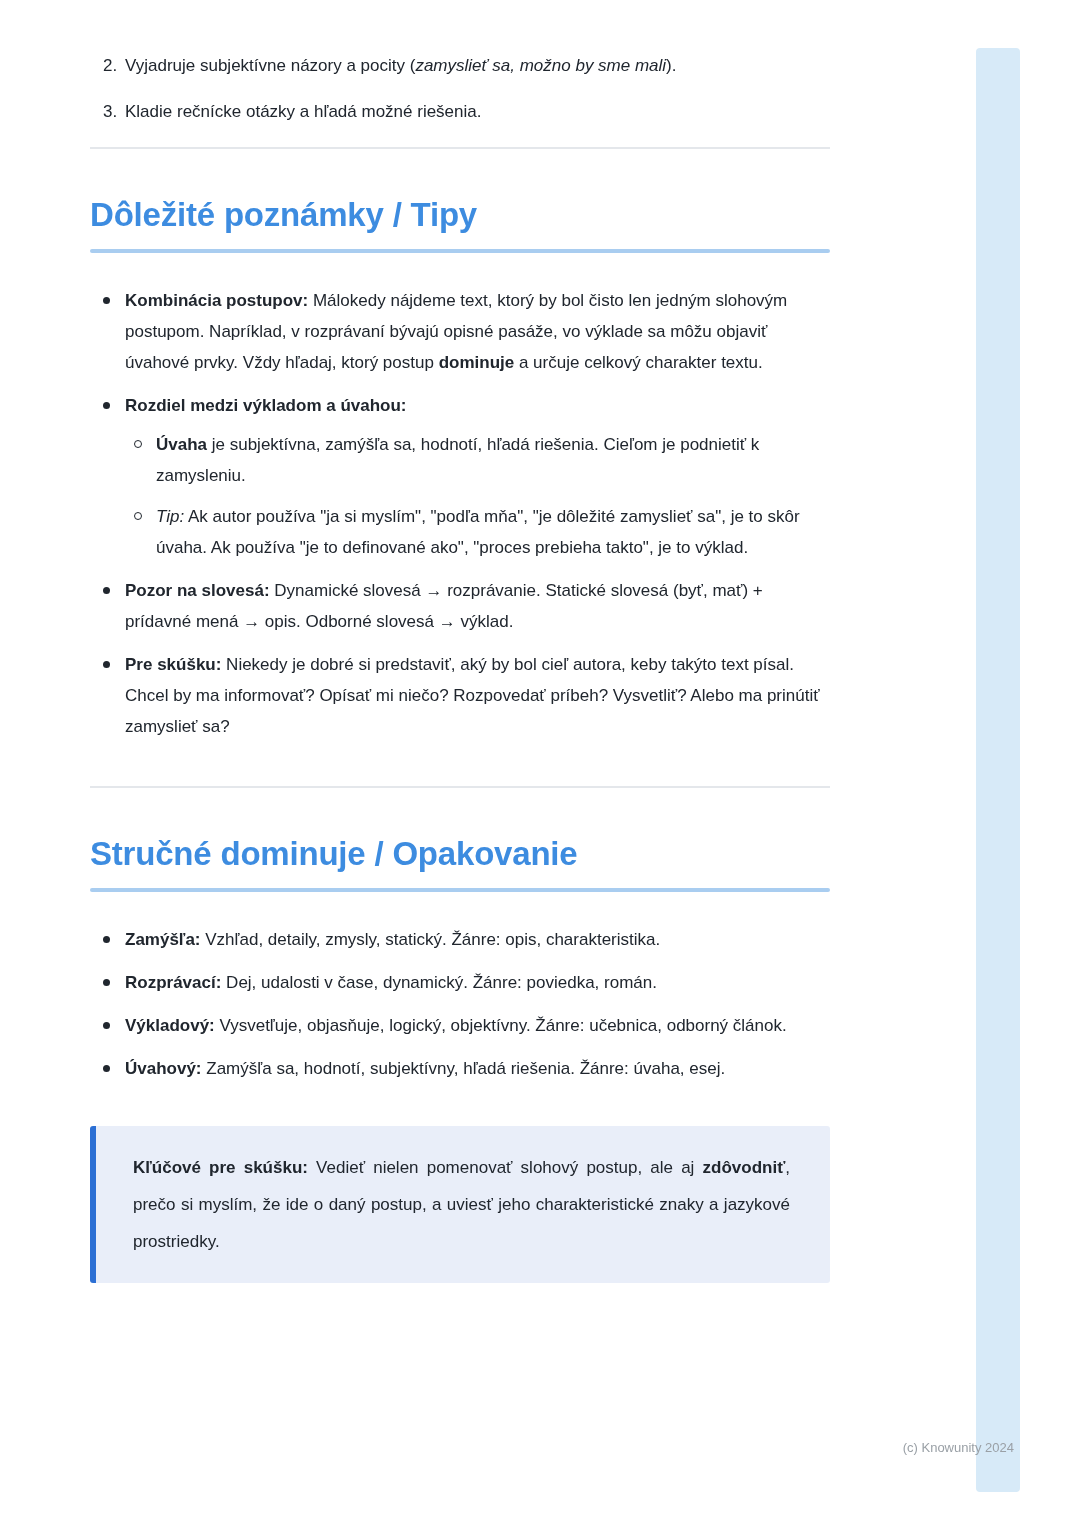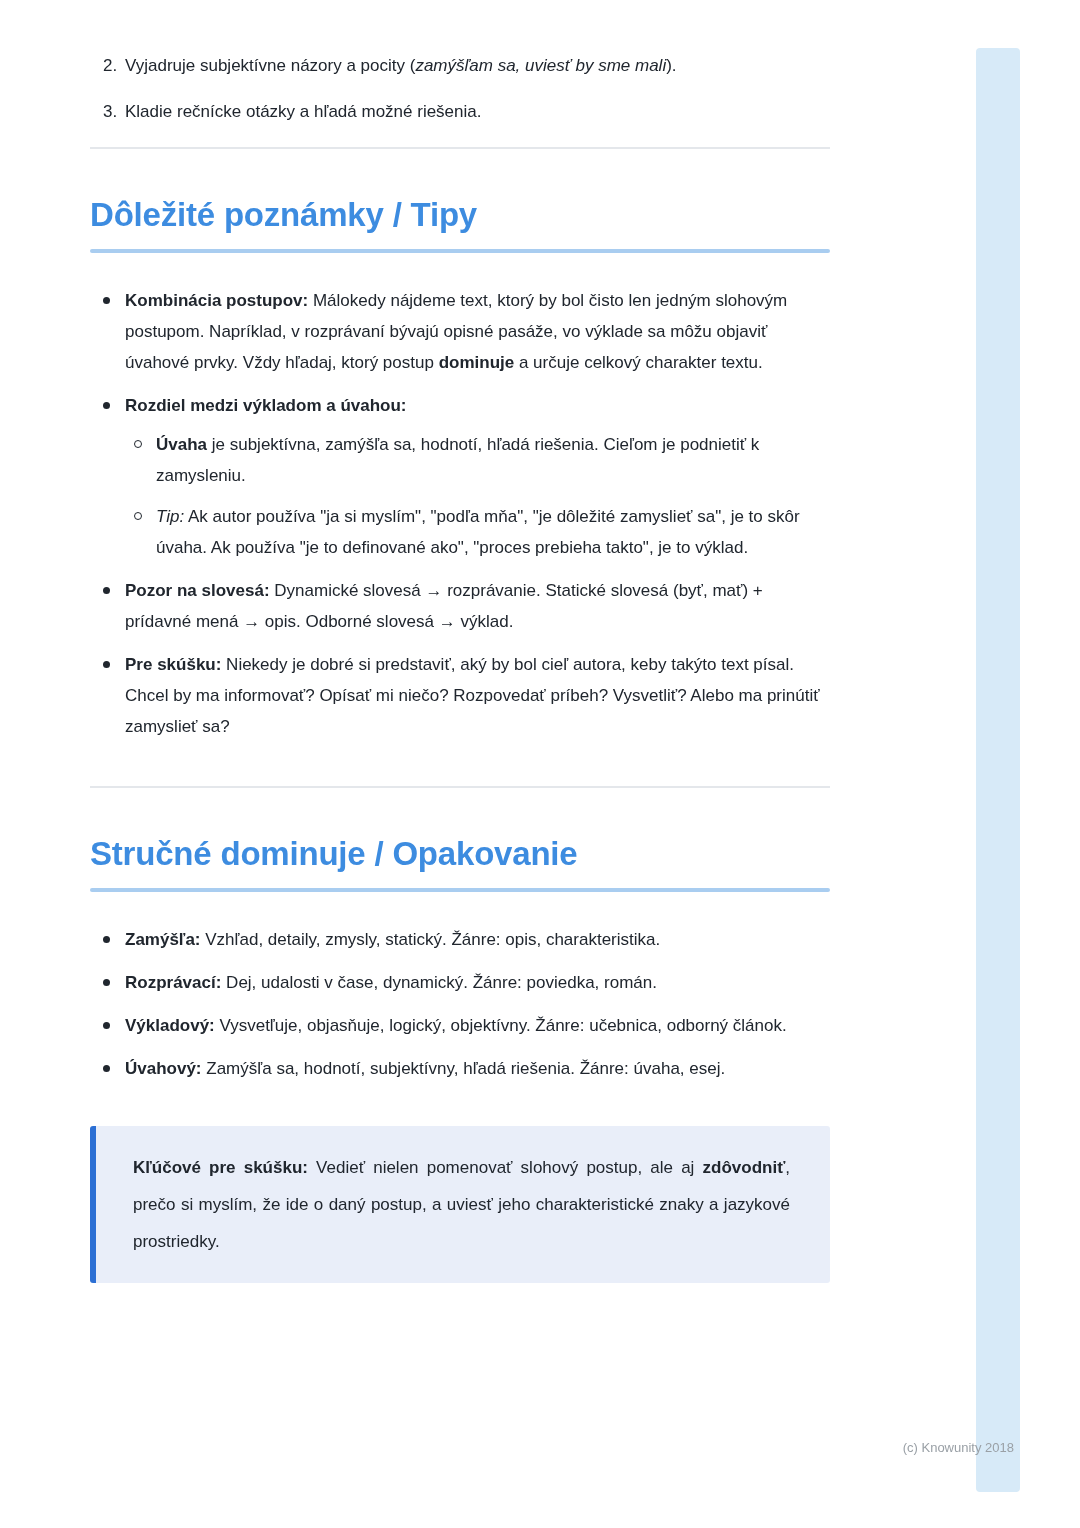--- a/index.html
+++ b/index.html
@@ -124,21 +124,21 @@
 
 <div class="page">
 
   <div class="side-stripe"></div>
 
   <div class="content">
 
     <ol class="top-list">
       <li>
         <span class="num">2.</span>
-        <span class="item-text"><span>Vyjadruje subjektívne názory a pocity (</span><span class="italic">zamýšľam sa, uviesť by sme mali</span><span>).</span></span>
+        <span class="item-text"><span>Vyjadruje subjektívne názory a pocity (</span><span class="italic">zamyslieť sa, možno by sme mali</span><span>).</span></span>
       </li>
       <li>
         <span class="num">3.</span>
         <span class="item-text"><span>Kladie rečnícke otázky a hľadá možné riešenia.</span></span>
       </li>
     </ol>
 
     <div class="divider"></div>
 
     <section>
@@ -190,15 +190,15 @@
         </li>
       </ul>
     </section>
 
     <div class="callout">
       <p><span class="bold">Kľúčové pre skúšku:</span><span> Vedieť nielen pomenovať slohový postup, ale aj </span><span class="bold">zdôvodniť</span><span>, prečo si myslím, že ide o daný postup, a uviesť jeho charakteristické znaky a jazykové prostriedky.</span></p>
     </div>
 
   </div>
 
-  <div class="watermark">(c) Knowunity 2018</div>
+  <div class="watermark">(c) Knowunity 2024</div>
 
 </div>
 
 </body></html>

